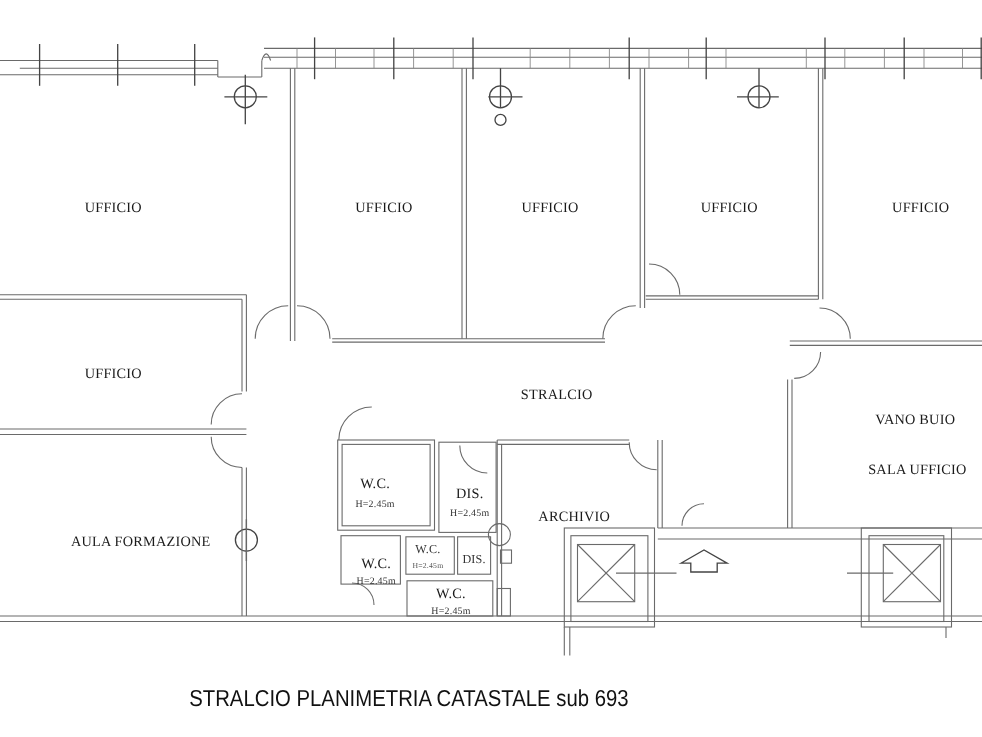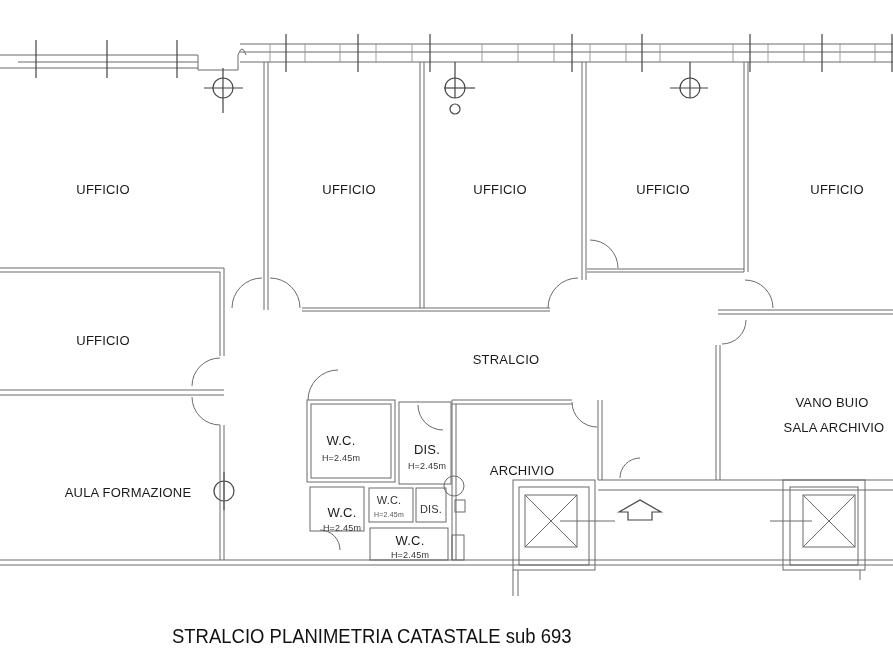--- a/index.html
+++ b/index.html
@@ -1,21 +1,21 @@
 <!DOCTYPE html>
 <html><head>
 <meta charset="utf-8">
 <style>
   html, body { margin:0; padding:0; background:#ffffff; }
   body { width:893px; height:670px; position:relative; overflow:hidden; font-family:"Liberation Sans", sans-serif; }
   svg.plan { position:absolute; left:0; top:0; width:893px; height:670px; }
   .w { stroke:#6a6a6a; stroke-width:1; fill:none; }
   .wd { stroke:#444; stroke-width:1.2; fill:none; }
   .thin { stroke:#888; stroke-width:0.8; fill:none; }
-  .lbl { position:absolute; color:#1a1a1a; font-family:Liberation Sans, sans-serif; font-size:13px; letter-spacing:0.2px; white-space:nowrap; transform:translate(-50%,-50%); }
+  .lbl { position:absolute; color:#1a1a1a; font-family:Liberation Serif, serif; font-size:13px; letter-spacing:0.2px; white-space:nowrap; transform:translate(-50%,-50%); }
   .lbl.small { font-size:9px; color:#333; }
   .lbl.xs { font-size:7px; color:#555; }
   .caption { position:absolute; left:172px; top:624px; font-size:21px; color:#111; font-family:"Liberation Sans", sans-serif; transform:scaleX(0.88); transform-origin:left top; white-space:nowrap; }
 </style>
 </head>
 <body>
 
 <svg class="plan" viewBox="0 0 893 670">
 
   <g>
@@ -177,22 +177,22 @@
   </g>
 </svg>
 
 <div class="lbl" style="left:103px;top:189px">UFFICIO</div>
 <div class="lbl" style="left:349px;top:189px">UFFICIO</div>
 <div class="lbl" style="left:500px;top:189px">UFFICIO</div>
 <div class="lbl" style="left:663px;top:189px">UFFICIO</div>
 <div class="lbl" style="left:837px;top:189px">UFFICIO</div>
 <div class="lbl" style="left:103px;top:340px">UFFICIO</div>
 <div class="lbl" style="left:506px;top:359px">STRALCIO</div>
-<div class="lbl" style="left:832px;top:402px">VANO BUIO</div>
-<div class="lbl" style="left:834px;top:427px">SALA ARCHIVIO</div>
+<div class="lbl" style="left:832px;top:381px">VANO BUIO</div>
+<div class="lbl" style="left:834px;top:427px">SALA UFFICIO</div>
 <div class="lbl" style="left:128px;top:492px">AULA FORMAZIONE</div>
 <div class="lbl" style="left:522px;top:470px">ARCHIVIO</div>
 
 <div class="lbl" style="left:341px;top:440px">W.C.</div>
 <div class="lbl small" style="left:341px;top:458px">H=2.45m</div>
 <div class="lbl" style="left:427px;top:449px">DIS.</div>
 <div class="lbl small" style="left:427px;top:466px">H=2.45m</div>
 <div class="lbl" style="left:342px;top:512px">W.C.</div>
 <div class="lbl small" style="left:342px;top:528px">H=2.45m</div>
 <div class="lbl small" style="left:389px;top:500px;font-size:11px">W.C.</div>

